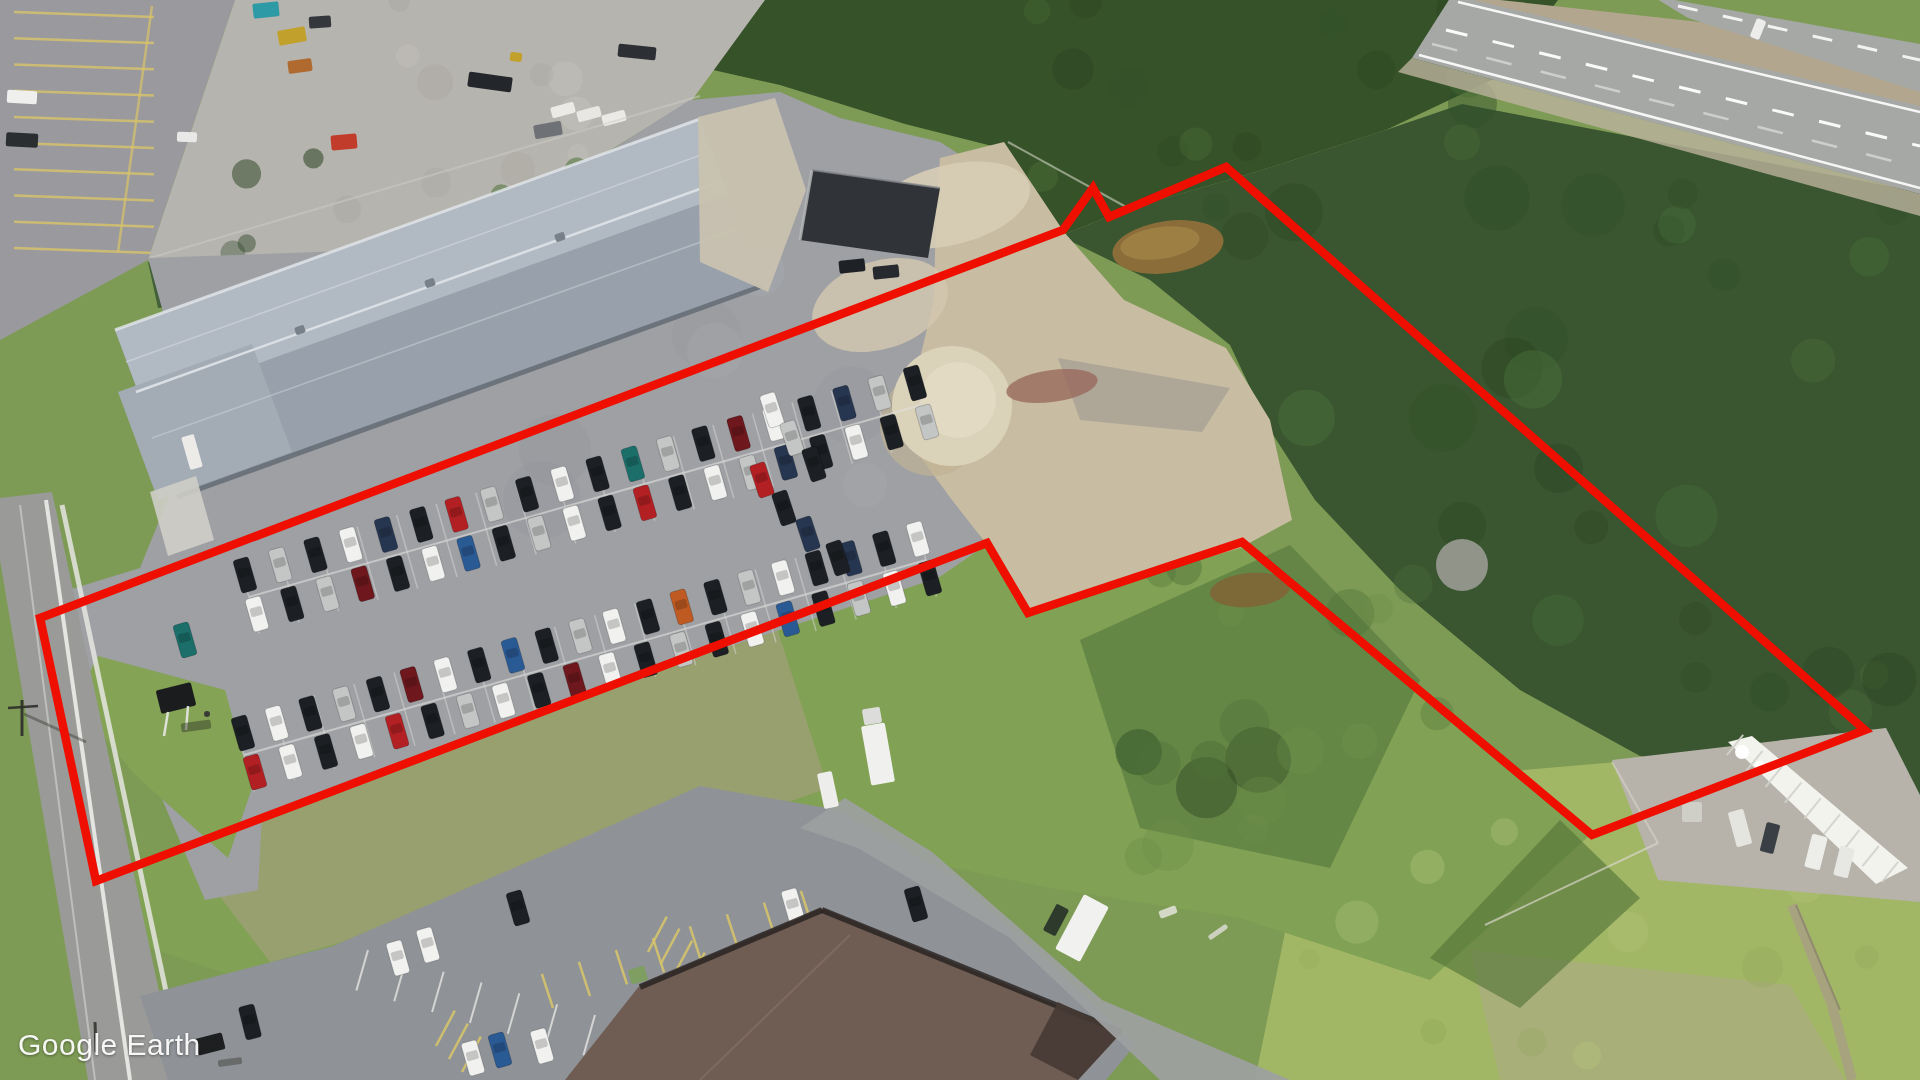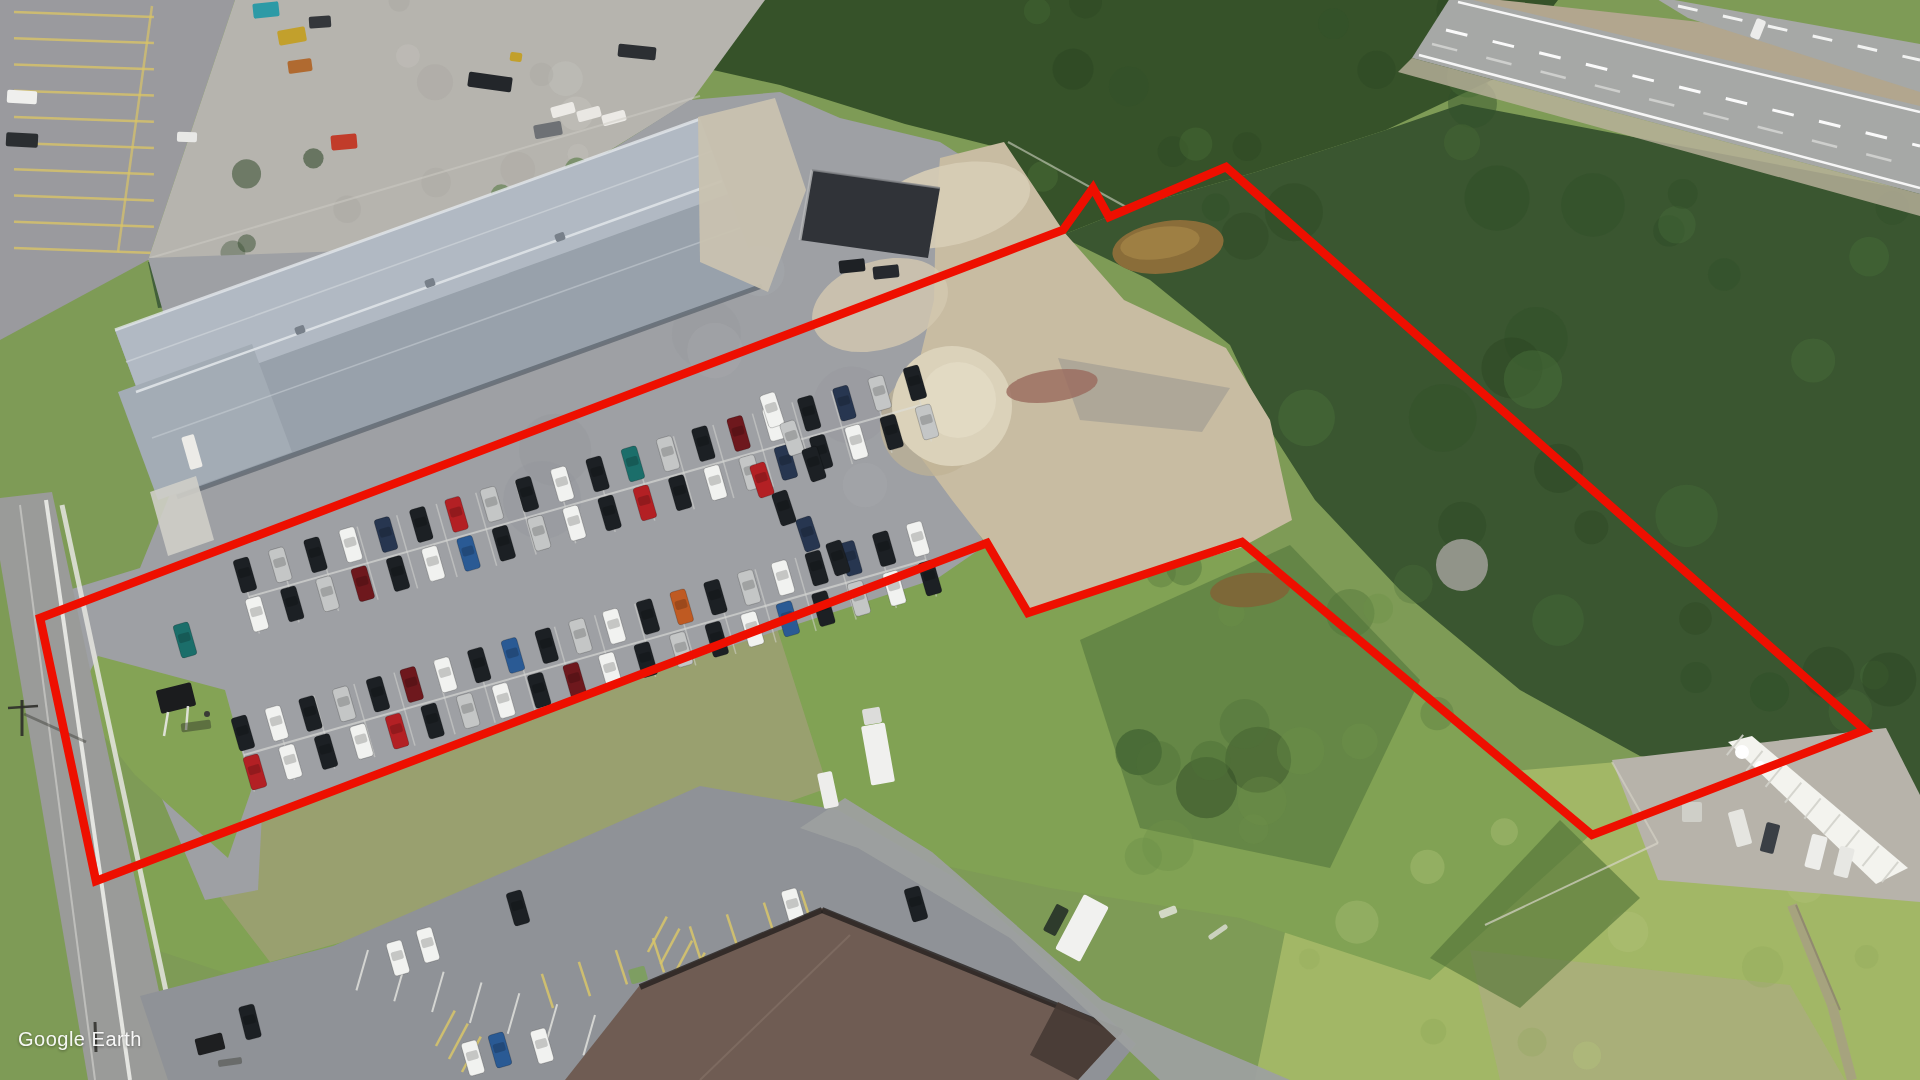--- a/index.html
+++ b/index.html
@@ -1,18 +1,18 @@
 <!DOCTYPE html>
 <html><head>
 <meta charset="utf-8">
 <style>
   html,body{margin:0;padding:0;background:#000;width:1920px;height:1080px;overflow:hidden;}
   #viewport{position:relative;width:1920px;height:1080px;overflow:hidden;font-family:"Liberation Sans",sans-serif;}
   #scene{position:absolute;inset:0;display:block;}
-  #watermark{position:absolute;left:18px;top:1028px;font-size:20px;font-weight:400;color:#ffffff;
+  #watermark{position:absolute;left:18px;top:1028px;font-size:30px;font-weight:400;color:#ffffff;
     opacity:.93;letter-spacing:.5px;text-shadow:0 1px 3px rgba(0,0,0,.45);user-select:none;}
 </style>
 </head>
 <body>
 
 <div id="viewport">
   <svg id="scene" xmlns="http://www.w3.org/2000/svg" viewBox="0 0 1920 1080" width="1920" height="1080" preserveAspectRatio="xMidYMid slice">
       <rect x="0" y="0" width="1920" height="1080" fill="#7e9b56" opacity="1"></rect>
       <polygon points="1255,1080 1292,898 1360,818 1490,773 1640,760 1800,798 1920,838 1920,1080" fill="#a2b766" opacity="1"></polygon>
       <polygon points="96,878 987,543 1028,613 1242,542 1590,835 1430,980 1240,918 1050,888 860,848 600,938 330,1008 150,948" fill="#81a254" opacity="1"></polygon>

